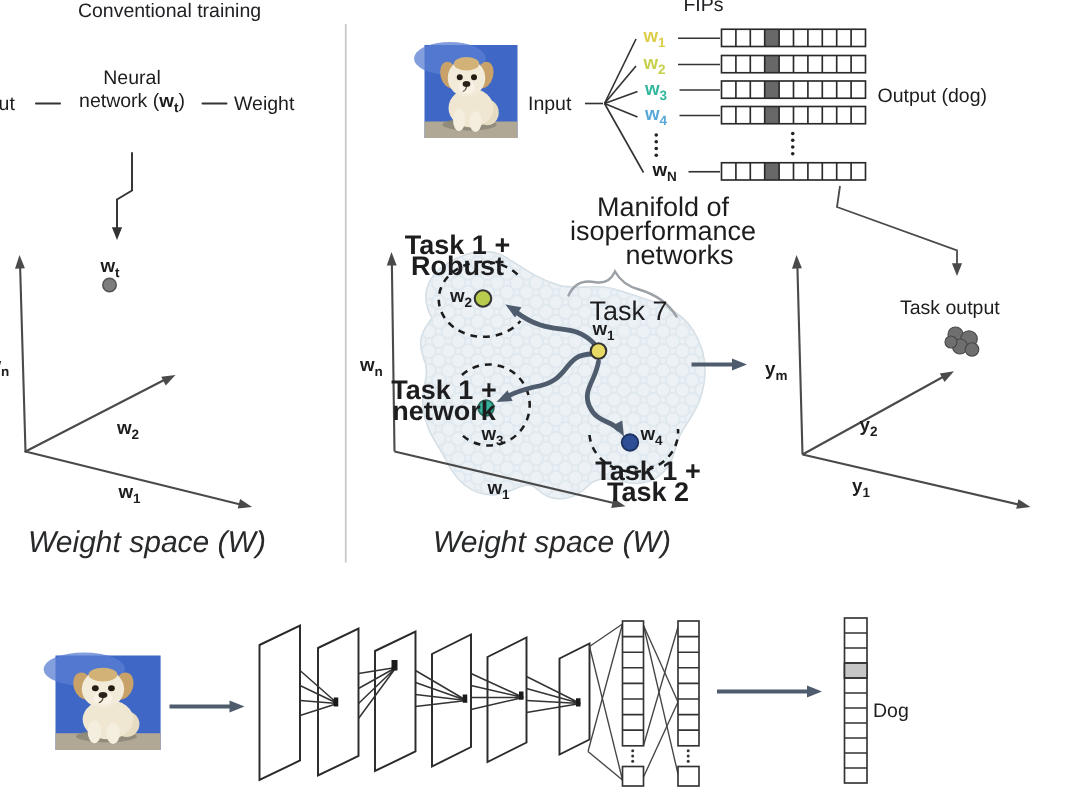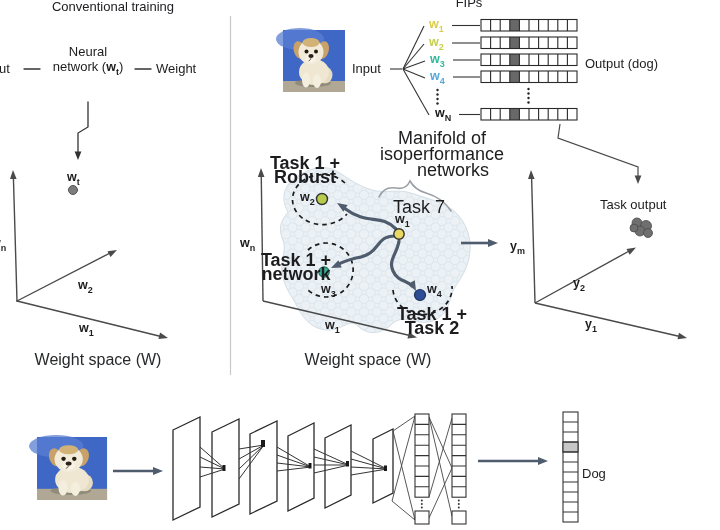--- a/index.html
+++ b/index.html
@@ -2,21 +2,21 @@
 <html><head>
 <meta charset="utf-8">
 <style>
   html,body{margin:0;padding:0;background:#fff;}
   #app{position:relative;width:720px;height:530px;background:#ffffff;overflow:hidden;
        font-family:"Liberation Sans",sans-serif;color:#1d1d1f;}
   #gfx{position:absolute;left:0;top:0;z-index:1;}
   .lbl{position:absolute;z-index:2;font-size:13px;line-height:1.1;white-space:pre;color:#1d1d1f;}
   .c{transform:translateX(-50%);text-align:center;}
   .sm{font-size:18px;}
-  .cap{font-size:16px;color:#27292b;}
+  .cap{font-size:20px;color:#27292b;font-style:italic;}
   .ttl{font-size:13px;color:#202124;}
   .wb{font-weight:bold;font-size:12.5px;}
   .wb sub, .lbl sub{font-size:9px;font-weight:bold;line-height:0;}
   .two{line-height:1.08;font-weight:bold;}
 </style>
 </head>
 <body>
 
 <div id="app">
 
@@ -301,17 +301,17 @@
 <div class="lbl wb" style="left:427px;top:283px"><span>w</span><sub>4</sub></div>
 <div class="lbl sm c two" style="left:432px;top:305px">Task 1 +</div>
 <div class="lbl sm c two" style="left:432px;top:319px">Task 2</div>
 <div class="lbl wb" style="left:240px;top:237px"><span>w</span><sub>n</sub></div>
 <div class="lbl wb" style="left:325px;top:319px"><span>w</span><sub>1</sub></div>
 <div class="lbl cap c" style="left:368px;top:351px">Weight space (W)</div>
 
 <div class="lbl" style="left:600px;top:198px">Task output</div>
 <div class="lbl wb" style="left:510px;top:240px"><span>y</span><sub>m</sub></div>
 <div class="lbl wb" style="left:573px;top:277px"><span>y</span><sub>2</sub></div>
-<div class="lbl wb" style="left:585px;top:318px"><span>y</span><sub>1</sub></div>
+<div class="lbl wb" style="left:568px;top:318px"><span>y</span><sub>1</sub></div>
 
 <div class="lbl" style="left:582px;top:467px">Dog</div>
 
 </div>
 
 </body></html>

